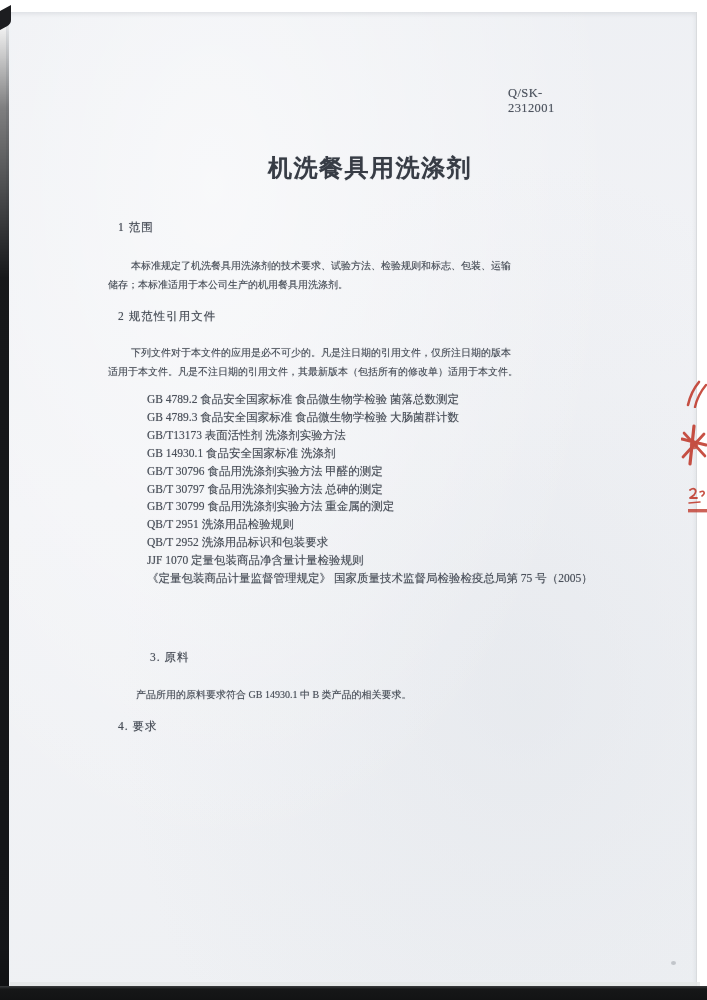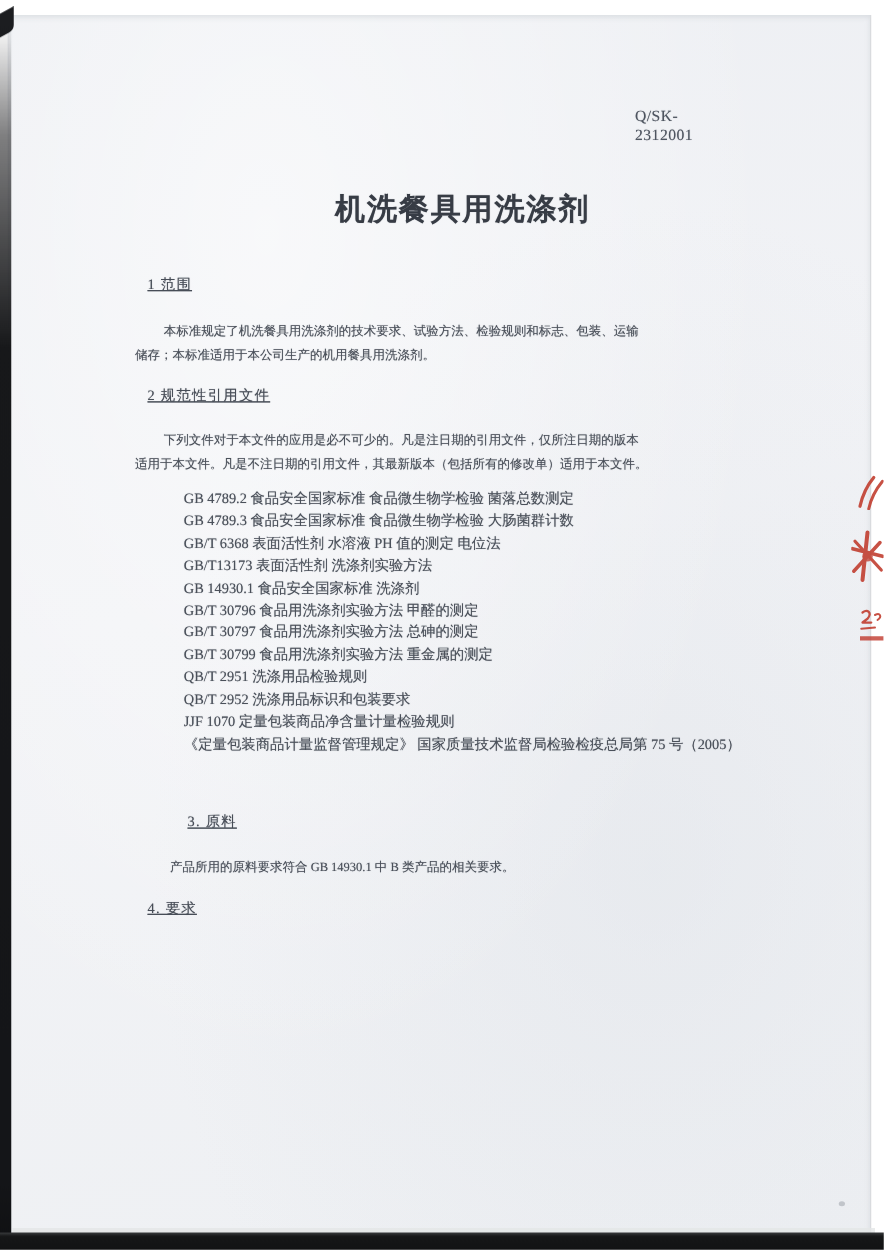--- a/index.html
+++ b/index.html
@@ -21,21 +21,21 @@
     position:absolute;left:0;top:0;width:569px;height:1000px;
     color:#4a505a;
     filter:blur(0.35px);
     text-shadow:0 0 0.7px rgba(74,80,90,0.55);
   }
   .doc-code{position:absolute;left:508px;top:86px;font-size:12.5px;letter-spacing:0.4px;color:#4e5560;}
   .doc-title{
     position:absolute;left:0;top:153px;width:740px;text-align:center;
     font-size:24px;font-weight:bold;letter-spacing:1.5px;color:#373c45;line-height:30px;
   }
-  .sec-h{position:absolute;left:118px;font-size:11.5px;letter-spacing:1px;color:#474d57;text-decoration:underline;}
+  .sec-h{position:absolute;left:118px;font-size:11.5px;letter-spacing:1px;color:#474d57;}
   .sec-h1{top:220px;}
   .sec-h2{top:309px;}
   .sec-h3{top:650px;margin-left:32px;}
   .sec-h4{top:719px;}
   .para{position:absolute;left:108px;width:470px;font-size:10px;line-height:19px;color:#4a505a;}
   .para-s1{top:256px;}
   .para-s2{top:343px;}
   .para-line.indent{padding-left:23px;}
   .ref-list{position:absolute;left:147px;top:391px;width:520px;font-size:11.5px;line-height:17.9px;color:#4a505a;}
   .para-s3{position:absolute;left:136px;top:685px;width:480px;font-size:10px;line-height:19px;}
@@ -81,21 +81,20 @@
   <div class="sec-h sec-h2">2 规范性引用文件</div>
 
   <div class="para para-s2">
     <div class="para-line indent">下列文件对于本文件的应用是必不可少的。凡是注日期的引用文件，仅所注日期的版本</div>
     <div class="para-line">适用于本文件。凡是不注日期的引用文件，其最新版本（包括所有的修改单）适用于本文件。</div>
   </div>
 
   <div class="ref-list">
     <div>GB 4789.2 食品安全国家标准 食品微生物学检验 菌落总数测定</div>
     <div>GB 4789.3 食品安全国家标准 食品微生物学检验 大肠菌群计数</div>
-    <div>GB/T 6368 表面活性剂 水溶液 PH 值的测定 电位法</div>
     <div>GB/T13173 表面活性剂 洗涤剂实验方法</div>
     <div>GB 14930.1 食品安全国家标准 洗涤剂</div>
     <div>GB/T 30796 食品用洗涤剂实验方法 甲醛的测定</div>
     <div>GB/T 30797 食品用洗涤剂实验方法 总砷的测定</div>
     <div>GB/T 30799 食品用洗涤剂实验方法 重金属的测定</div>
     <div>QB/T 2951 洗涤用品检验规则</div>
     <div>QB/T 2952 洗涤用品标识和包装要求</div>
     <div>JJF 1070 定量包装商品净含量计量检验规则</div>
     <div>《定量包装商品计量监督管理规定》 国家质量技术监督局检验检疫总局第 75 号（2005）</div>
   </div>

